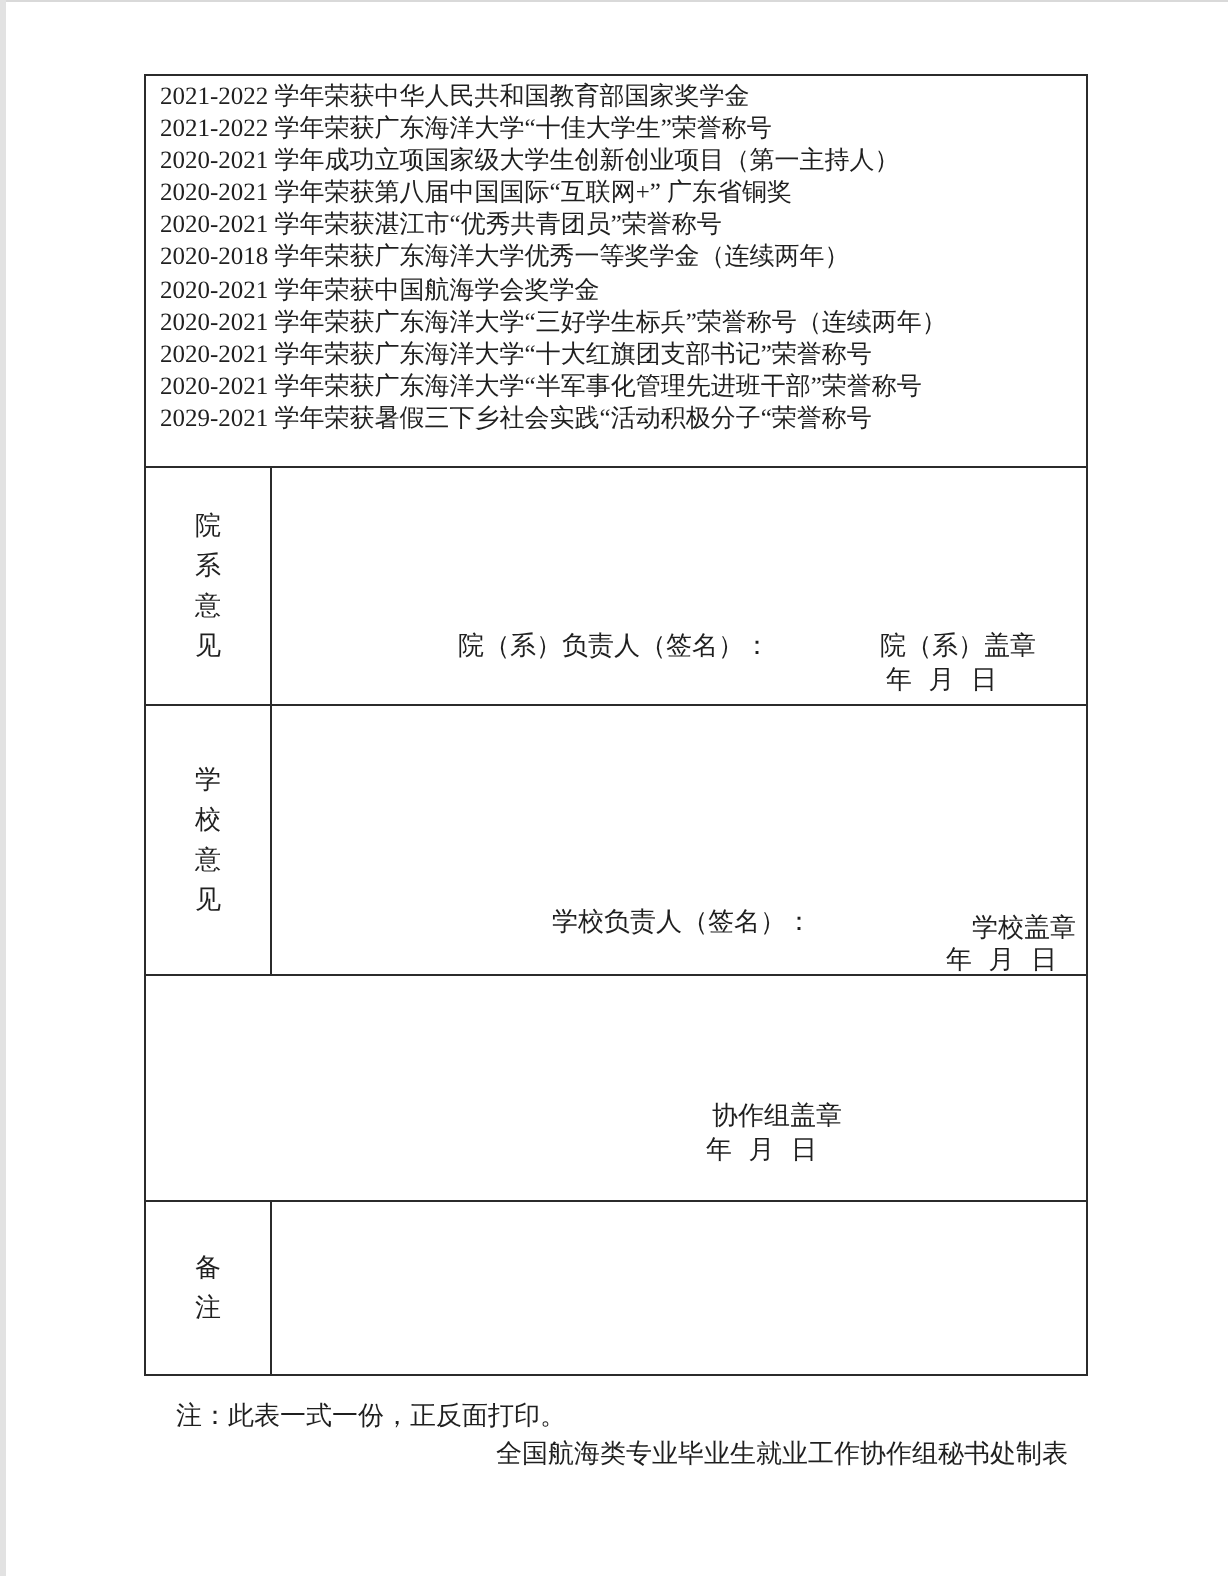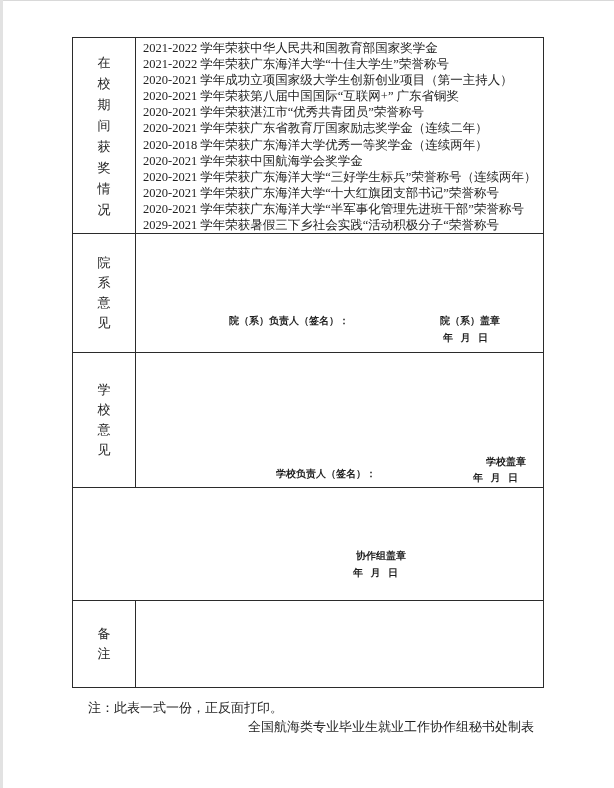--- a/index.html
+++ b/index.html
@@ -64,23 +64,22 @@
     position: relative;
   }
   .awards {
     padding: 2px 4px 0 7px;
     font-size: 12.5px;
     line-height: 16.1px;
     white-space: nowrap;
   }
   .sig {
     position: absolute;
-    font-size: 10px;
+    font-size: 13px;
     white-space: nowrap;
-    font-weight: bold;
   }
   .date { word-spacing: 5px; }
   .footnote {
     position: absolute;
     left: 88px; top: 699px;
     font-size: 13px;
     white-space: nowrap;
   }
   .credit {
     position: absolute;
@@ -92,30 +91,26 @@
 </head>
 <body>
 
 <div class="page">
   <div class="edge-top"></div>
   <div class="edge-left"></div>
 
   <div class="form-table">
 
     <div class="row r1">
-      <div class="hcell">
-        <div class="vh">在校期间获奖情况</div>
-      </div>
       <div class="ccell awards">
         <div>2021-2022 学年荣获中华人民共和国教育部国家奖学金</div>
         <div>2021-2022 学年荣获广东海洋大学“十佳大学生”荣誉称号</div>
         <div>2020-2021 学年成功立项国家级大学生创新创业项目（第一主持人）</div>
         <div>2020-2021 学年荣获第八届中国国际“互联网+” 广东省铜奖</div>
         <div>2020-2021 学年荣获湛江市“优秀共青团员”荣誉称号</div>
-        <div>2020-2021 学年荣获广东省教育厅国家励志奖学金（连续二年）</div>
         <div>2020-2018 学年荣获广东海洋大学优秀一等奖学金（连续两年）</div>
         <div>2020-2021 学年荣获中国航海学会奖学金</div>
         <div>2020-2021 学年荣获广东海洋大学“三好学生标兵”荣誉称号（连续两年）</div>
         <div>2020-2021 学年荣获广东海洋大学“十大红旗团支部书记”荣誉称号</div>
         <div>2020-2021 学年荣获广东海洋大学“半军事化管理先进班干部”荣誉称号</div>
         <div>2029-2021 学年荣获暑假三下乡社会实践“活动积极分子“荣誉称号</div>
       </div>
     </div>
 
     <div class="row r2">
@@ -127,21 +122,21 @@
         <span class="sig" style="left:288px;top:80px">院（系）盖章</span>
         <span class="sig date" style="left:291px;top:97px">年 月 日</span>
       </div>
     </div>
 
     <div class="row r3">
       <div class="hcell">
         <div class="vh">学校意见</div>
       </div>
       <div class="ccell">
-        <span class="sig" style="left:106px;top:114px">学校负责人（签名）：</span>
+        <span class="sig" style="left:106px;top:99px">学校负责人（签名）：</span>
         <span class="sig" style="left:316px;top:102px">学校盖章</span>
         <span class="sig date" style="left:303px;top:118px">年 月 日</span>
       </div>
     </div>
 
     <div class="row r4">
       <div class="ccell">
         <span class="sig" style="left:283px;top:61px">协作组盖章</span>
         <span class="sig date" style="left:280px;top:78px">年 月 日</span>
       </div>

